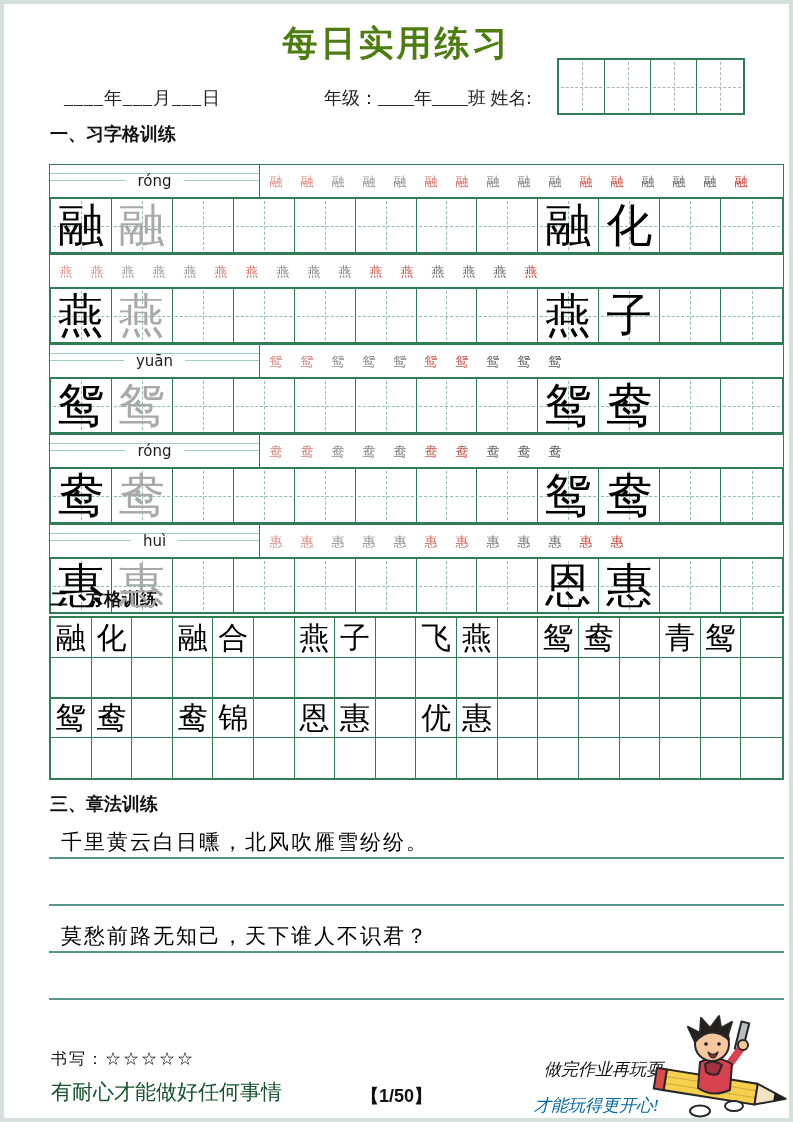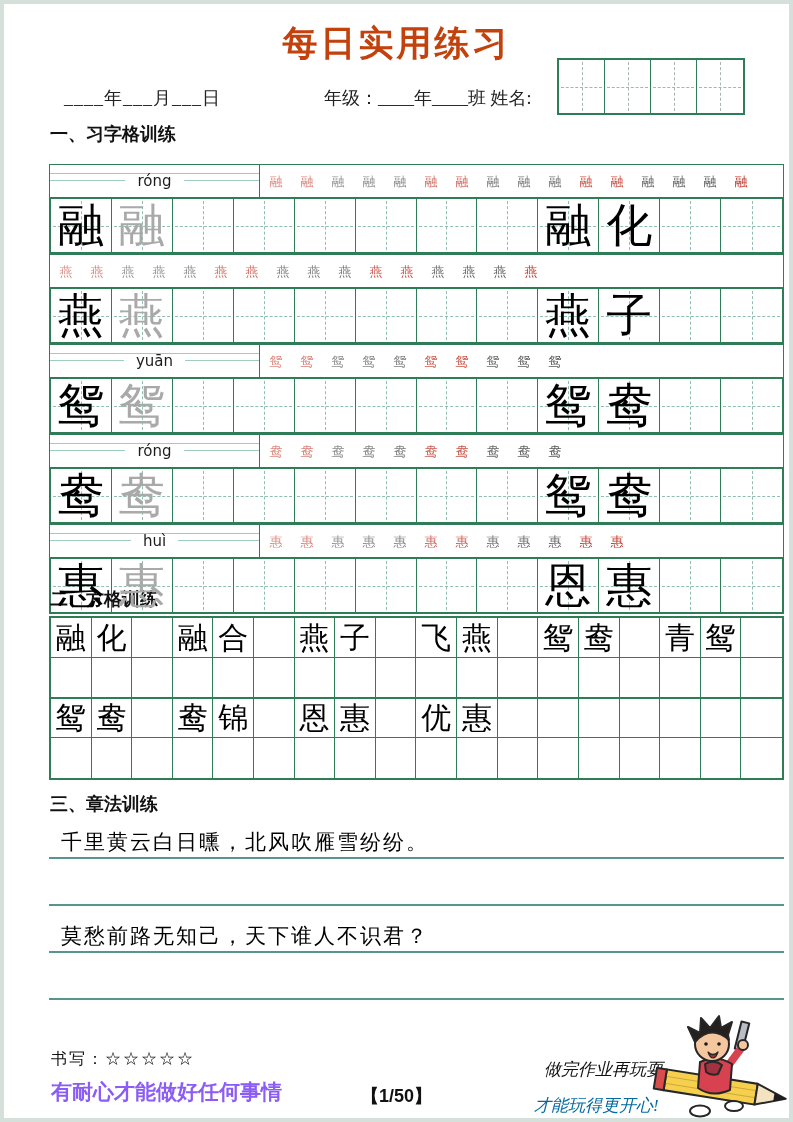--- a/index.html
+++ b/index.html
@@ -6,21 +6,21 @@
     --g:#2f7d56; --gl:#9ecdbd; --dash:#8fbfae; --rule:#57968e;
     --trace:#a9a9a9; --sred:#c0392b; --sgray:#5a5a5a;
   }
   *{box-sizing:border-box;margin:0;padding:0}
   body{background:#e8eeea;font-family:"Liberation Serif","DejaVu Serif",serif}
   .sheet{position:relative;width:793px;height:1122px;background:#ffffff;
     border:4px solid #d6e0da;overflow:hidden}
   .abs{position:absolute}
   
   .title{top:16px;left:0;right:0;text-align:center;font-family:"Liberation Sans","DejaVu Sans",sans-serif;
-    font-weight:bold;font-size:35px;letter-spacing:3px;color:#c2410c}
+    font-weight:bold;font-size:35px;letter-spacing:3px;color:#4d7c0f}
   .dateline{top:82px;left:60px;font-size:18px;color:#222;letter-spacing:1px}
   .gradeline{top:82px;left:320px;font-size:18px;color:#222}
   .name-grid{top:54px;left:553px;display:flex;border:2px solid var(--g)}
   .name-cell{width:46px;height:53px;border-right:1px solid var(--g);position:relative}
   .name-cell:last-child{border-right:none}
   .name-cell::before{content:"";position:absolute;left:2px;right:2px;top:50%;border-top:1px dashed #a9b4ae}
   .name-cell::after{content:"";position:absolute;top:2px;bottom:2px;left:50%;border-left:1px dashed #a9b4ae}
   
   .h{font-family:"Liberation Sans","DejaVu Sans",sans-serif;font-weight:bold;font-size:18px;color:#111}
   .h1{top:118px;left:46px}.h2{top:583px;left:46px}.h3{top:788px;left:46px}
@@ -54,21 +54,21 @@
     font-size:30px;line-height:1;color:#000}
   .g2cell:last-child{border-right:none}
   
   .comp{top:808px;left:45px;width:735px}
   .comp-line{height:47px;border-bottom:2px solid var(--rule);position:relative}
   .comp-text{position:absolute;left:12px;bottom:3px;font-size:21px;letter-spacing:2px;
     white-space:nowrap;color:#000;line-height:1.1}
   
   .rating{top:1045px;left:47px;font-size:16px;color:#111;letter-spacing:2px}
   .motto{top:1074px;left:47px;font-family:"Liberation Sans","DejaVu Sans",sans-serif;
-    font-weight:bold;font-size:21px;color:#8b5cf6}
+    font-weight:normal;font-size:21px;color:#14532d}
   .pagenum{top:1080px;left:0;right:0;text-align:center;font-family:"Liberation Sans","DejaVu Sans",sans-serif;
     font-weight:bold;font-size:18px;color:#111}
   .mtext1{top:1054px;left:540px;font-size:17px;font-style:italic;color:#111}
   .mtext2{top:1090px;left:530px;font-size:17px;font-style:italic;color:#0369a1}
   .mascot{top:1010px;left:646px;width:145px;height:110px}
 </style>
 </head>
 <body>
 
 <div class="sheet">

